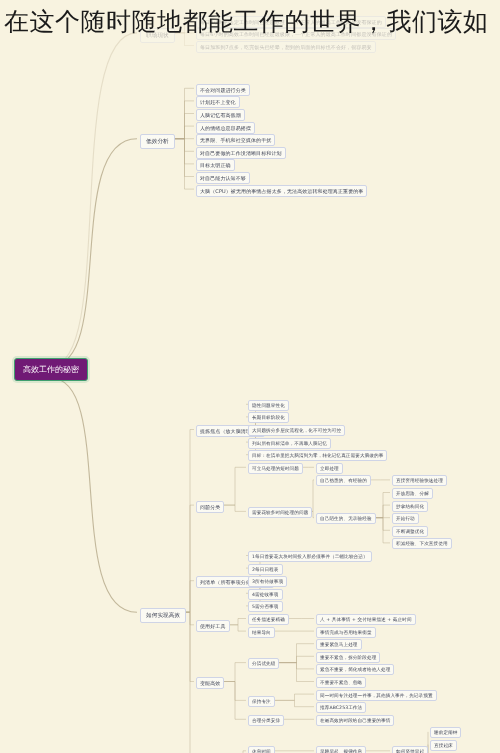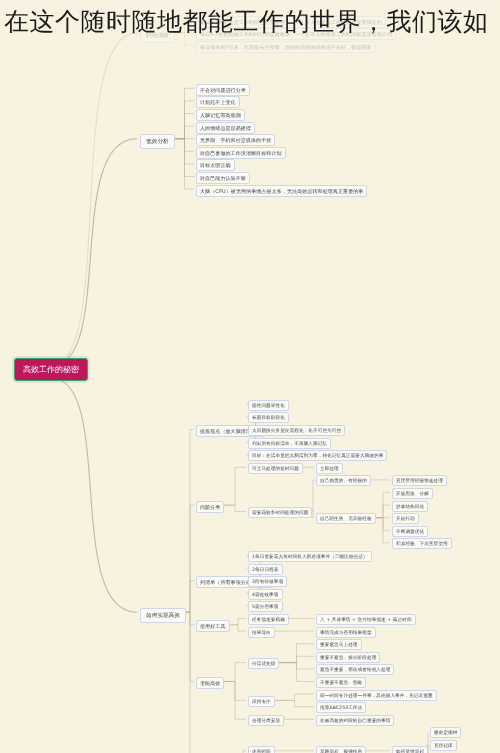--- a/index.html
+++ b/index.html
@@ -145,21 +145,21 @@
         <path d="M284,794.9000000000001 H299 V794.9000000000001 H314" fill="none" stroke="#b9ad8e" stroke-width="0.6" opacity="0.75"></path>
         <path d="M240,776.0000000000001 H243 V794.9000000000001 H246" fill="none" stroke="#b9ad8e" stroke-width="0.6" opacity="0.75"></path>
         <path d="M275,807.5000000000001 H294.5 V807.5000000000001 H314" fill="none" stroke="#b9ad8e" stroke-width="0.6" opacity="0.75"></path>
         <path d="M240,776.0000000000001 H243 V807.5000000000001 H246" fill="none" stroke="#b9ad8e" stroke-width="0.6" opacity="0.75"></path>
         <path d="M275,820.1000000000001 H294.5 V820.1000000000001 H314" fill="none" stroke="#b9ad8e" stroke-width="0.6" opacity="0.75"></path>
         <path d="M240,776.0000000000001 H243 V820.1000000000001 H246" fill="none" stroke="#b9ad8e" stroke-width="0.6" opacity="0.75"></path>
         <path d="M186,612.2 H190 V776.0000000000001 H194" fill="none" stroke="#b9ad8e" stroke-width="0.6" opacity="0.75"></path>
         <path d="M51,378 C115.5,378 63.900000000000006,612.2 137,612.2" fill="none" stroke="#b9ad8e" stroke-width="1.1" opacity="0.85"></path>
       </svg>
     <div id="nodes">
-        <div class="center" style="left: 14px; top: 358px; background: #be185d; color: rgb(255, 255, 255);">高效工作的秘密</div>
+        <div class="center" style="left: 14px; top: 358px; background: #701a75; color: rgb(255, 255, 255);">高效工作的秘密</div>
         <div class="node lvl1 faded" style="left: 140px; top: 28.4px; background: rgb(251, 250, 243); border-color: rgb(207, 212, 230); color: rgb(58, 63, 82);">职场现状</div>
         <div class="node lvl2 faded" style="left: 196px; top: 15.8px; background: rgb(251, 250, 243); border-color: rgb(207, 212, 230); color: rgb(58, 63, 82);">每日8小时的法定工作时间已经是标准，一个正常人的最高工作时间是没有保证的</div>
         <div class="node lvl2 faded" style="left: 196px; top: 28.4px; background: rgb(251, 250, 243); border-color: rgb(207, 212, 230); color: rgb(58, 63, 82);">每日6小时的高效工作时间已经是最极限，一个正常人的最高工作时间都是没有保证的</div>
         <div class="node lvl2 faded" style="left: 196px; top: 41px; background: rgb(251, 250, 243); border-color: rgb(207, 212, 230); color: rgb(58, 63, 82);">每日加班到7点多，吃完饭头已经晕，想到的后面的目标也不会好，很容易安</div>
         <div class="node lvl1" style="left: 140px; top: 134.2px; background: rgb(251, 250, 243); border-color: rgb(207, 212, 230); color: rgb(58, 63, 82);">低效分析</div>
         <div class="node lvl2" style="left: 196px; top: 83.8px; background: rgb(251, 250, 243); border-color: rgb(207, 212, 230); color: rgb(58, 63, 82);">不会对问题进行分类</div>
         <div class="node lvl2" style="left: 196px; top: 96.4px; background: rgb(251, 250, 243); border-color: rgb(207, 212, 230); color: rgb(58, 63, 82);">计划赶不上变化</div>
         <div class="node lvl2" style="left: 196px; top: 109px; background: rgb(251, 250, 243); border-color: rgb(207, 212, 230); color: rgb(58, 63, 82);">人脑记忆有高低潮</div>
         <div class="node lvl2" style="left: 196px; top: 121.6px; background: rgb(251, 250, 243); border-color: rgb(207, 212, 230); color: rgb(58, 63, 82);">人的情绪总是容易摇摆</div>
         <div class="node lvl2" style="left: 196px; top: 134.2px; background: rgb(251, 250, 243); border-color: rgb(207, 212, 230); color: rgb(58, 63, 82);">无界限、手机和社交媒体的干扰</div>

